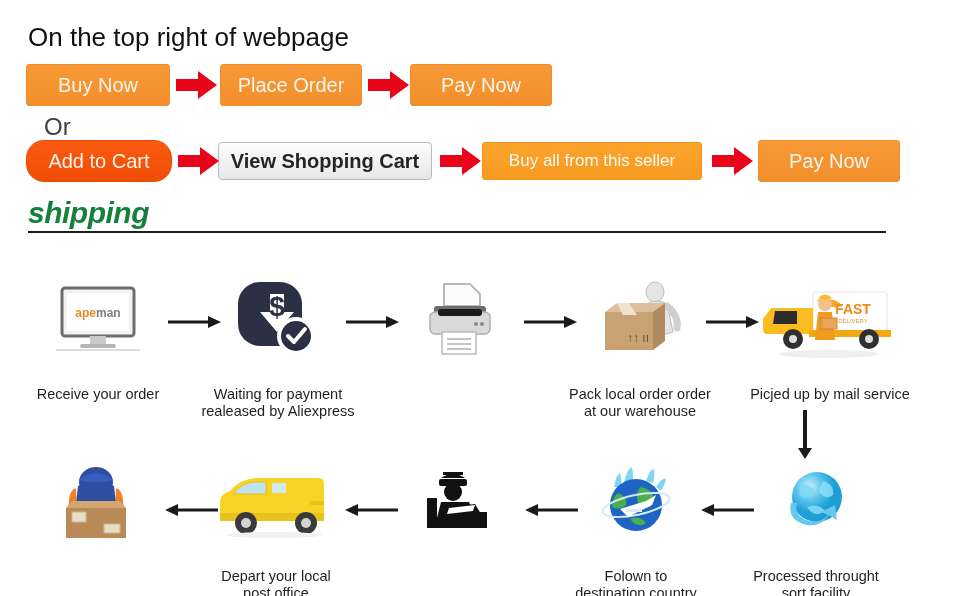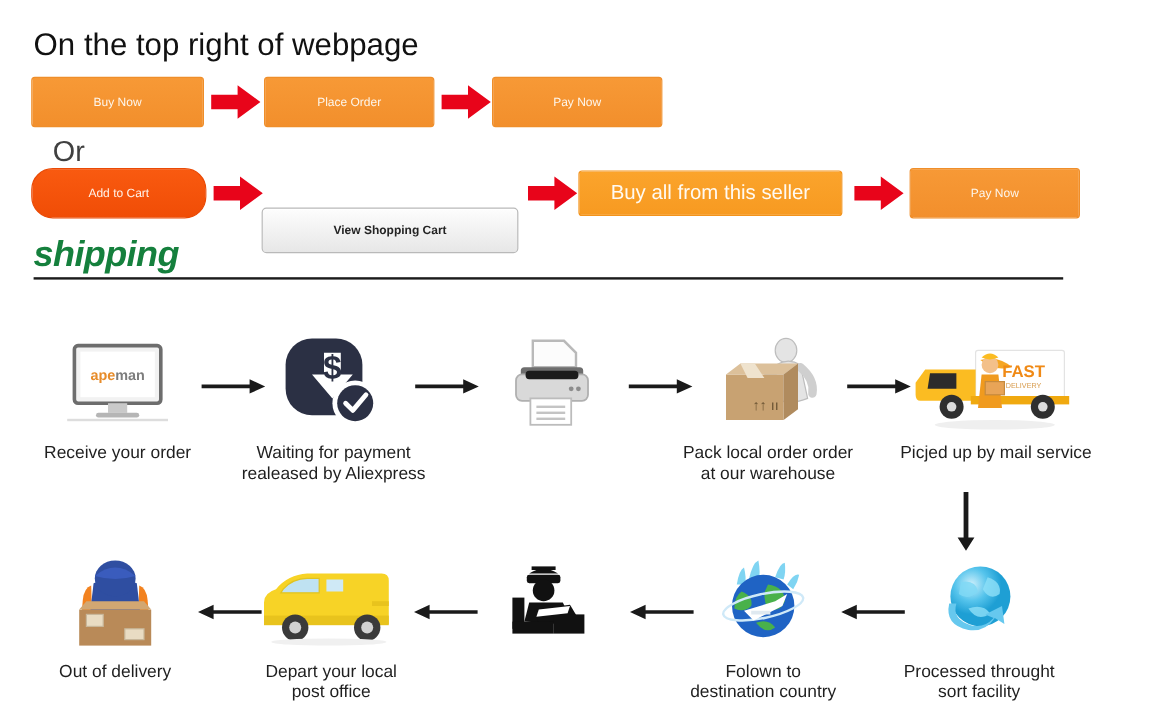--- a/index.html
+++ b/index.html
@@ -43,21 +43,21 @@
     background: #1b1b1b;
   }
 
   
   .btn {
     box-sizing: border-box;
     display: flex;
     align-items: center;
     justify-content: center;
     border-radius: 3px;
-    font-size: 10px;
+    font-size: 20px;
     white-space: nowrap;
     cursor: pointer;
   }
   .btn-orange {
     background: linear-gradient(#f79936, #f28f2c);
     color: #fdf6ec;
     border: 1px solid #ef8e2a;
   }
   .btn-deep-orange {
     background: linear-gradient(#f95a10, #f04d06);
@@ -69,21 +69,20 @@
     color: #fffaf2;
     border: 1px solid #f3931b;
   }
   .btn-grey {
     background: linear-gradient(#fdfdfd, #e7e7e7);
     color: #242424;
     border: 1px solid #b9b9b9;
     border-radius: 4px;
     font-weight: bold;
     box-shadow: inset 0 1px 0 #ffffff;
-    margin-top: 31px;
   }
 
   #btn-buy-now     { left: 26px;  top: 64px;  width: 144px; height: 42px; }
   #btn-place-order { left: 220px; top: 64px;  width: 142px; height: 42px; }
   #btn-pay-now-1   { left: 410px; top: 64px;  width: 142px; height: 42px; }
 
   #btn-add-to-cart { left: 26px;  top: 140px; width: 146px; height: 42px; border-radius: 18px; }
   #btn-view-cart   { left: 218px; top: 142px; width: 214px; height: 38px; }
   #btn-buy-all     { left: 482px; top: 142px; width: 220px; height: 38px; font-size:17px;}
   #btn-pay-now-2   { left: 758px; top: 140px; width: 142px; height: 42px; }
@@ -101,21 +100,21 @@
     width: 164px;
     text-align: center;
   }
   .flow-icon {
     height: 86px;
     display: flex;
     align-items: center;
     justify-content: center;
   }
   .flow-label {
-    margin-top: 6px;
+    margin-top: 22px;
     font-size: 14.5px;
     color: #1f1f1f;
     line-height: 17px;
   }
   .row1 .flow-cell { top: 278px; }
   .row2 .flow-cell { top: 460px; }
 
   .blk-arrow { width: 54px; height: 20px; }
   .row1 .blk-arrow { top: 312px; }
   .row2 .blk-arrow { top: 500px; }
@@ -300,21 +299,20 @@
         <path d="M64 24 q6 2 7 12 l2 24 h-10 z" fill="#f2821f"></path>
         <path d="M26 22 q18 -8 36 0 l4 34 H22 z" fill="#2f4ea1"></path>
         <ellipse cx="44" cy="18" rx="17" ry="15" fill="#2f4ea1"></ellipse>
         <path d="M27 16 q17 -14 34 0 q-17 5 -34 0z" fill="#3a5cbd"></path>
         <rect x="14" y="44" width="60" height="30" fill="#b98a58"></rect>
         <path d="M14 44 h60 l-6 -7 H20 z" fill="#d2a772"></path>
         <rect x="20" y="48" width="14" height="10" fill="#e9dcc3" stroke="#c8b79a"></rect>
         <rect x="52" y="60" width="16" height="9" fill="#e9dcc3" stroke="#c8b79a"></rect>
       </svg>
     </div>
-    <div class="flow-label">Out of delivery</div>
   </div>
 
   <div class="abs blk-arrow" style="left:164px">
     <svg width="54" height="20" viewBox="0 0 54 20">
         <path d="M54 8.5 H14 V4 L1 10 L14 16 V11.5 H54 Z" fill="#1a1a1a"></path>
       </svg>
   </div>
 
   <div class="abs flow-cell" style="left:194px">
     <div class="flow-icon">

